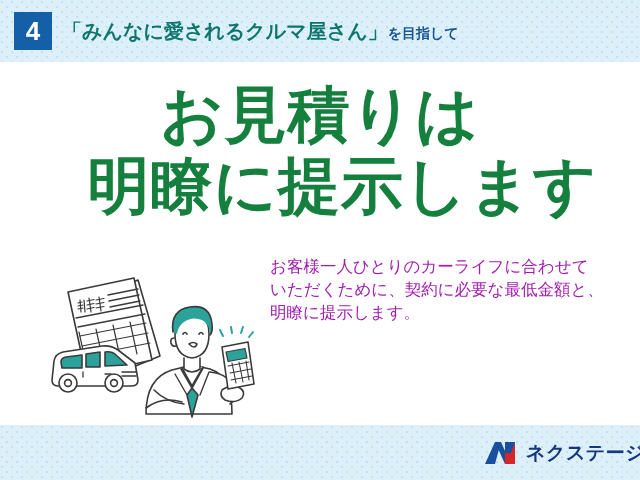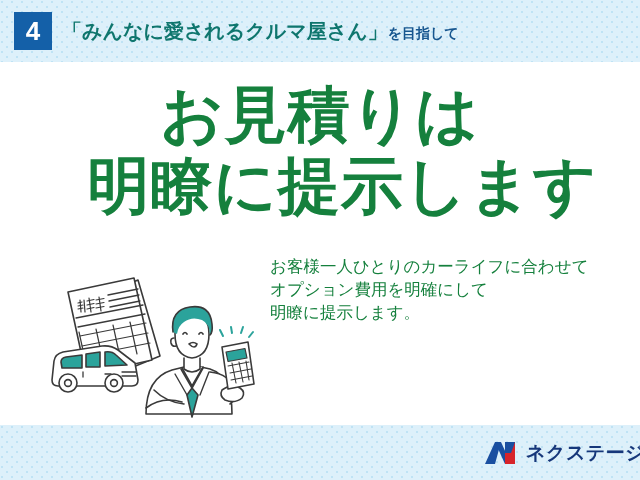--- a/index.html
+++ b/index.html
@@ -44,21 +44,21 @@
     position:absolute;left:0;top:83px;width:640px;text-align:center;
     color:#15803d;font-weight:bold;line-height:1.02;
     letter-spacing:1px;
   }
   #headline .l1{display:block;font-size:62px;}
   #headline .l2{display:block;font-size:62px;margin-top:8px;padding-left:45px;}
 
   
   #body-copy{
     position:absolute;left:270px;top:255px;width:365px;
-    color:#15803d;font-size:16.5px;line-height:23px;font-weight:500;
+    color:#a21caf;font-size:16.5px;line-height:23px;font-weight:500;
   }
   #body-copy span{display:block;white-space:nowrap;}
 
   
   #illustration{position:absolute;left:42px;top:262px;width:225px;height:158px;}
   #illustration svg{display:block;width:225px;height:158px;}
 
   
   #footer-logo{
     position:absolute;left:484px;top:440px;height:26px;
@@ -85,21 +85,21 @@
     <span class="quoted">「みんなに愛されるクルマ屋さん」</span><span class="tail">を目指して</span>
   </div>
 
   <div id="headline">
     <span class="l1">お見積りは</span>
     <span class="l2">明瞭に提示します</span>
   </div>
 
   <div id="body-copy">
     <span>お客様一人ひとりのカーライフに合わせて</span>
-    <span>オプション費用を明確にして</span>
+    <span>いただくために、契約に必要な最低金額と、</span>
     <span>明瞭に提示します。</span>
   </div>
 
   <div id="illustration">
     <svg viewBox="0 0 225 158" xmlns="http://www.w3.org/2000/svg">
       <g fill="none" stroke="#3a3a3a" stroke-width="1.6" stroke-linecap="round" stroke-linejoin="round">
 
         <g>
           <path d="M52 36 L96 18 L118 94 L74 112 Z" fill="#ffffff"></path>
         </g>

